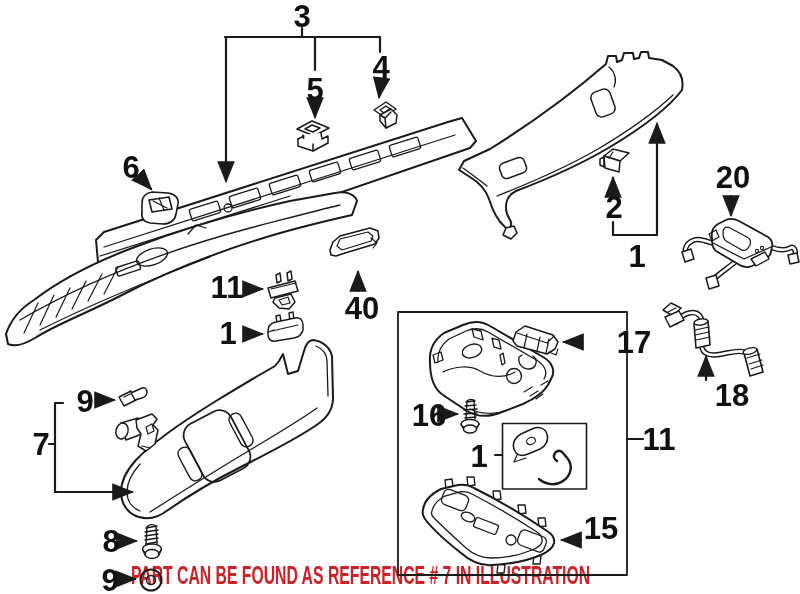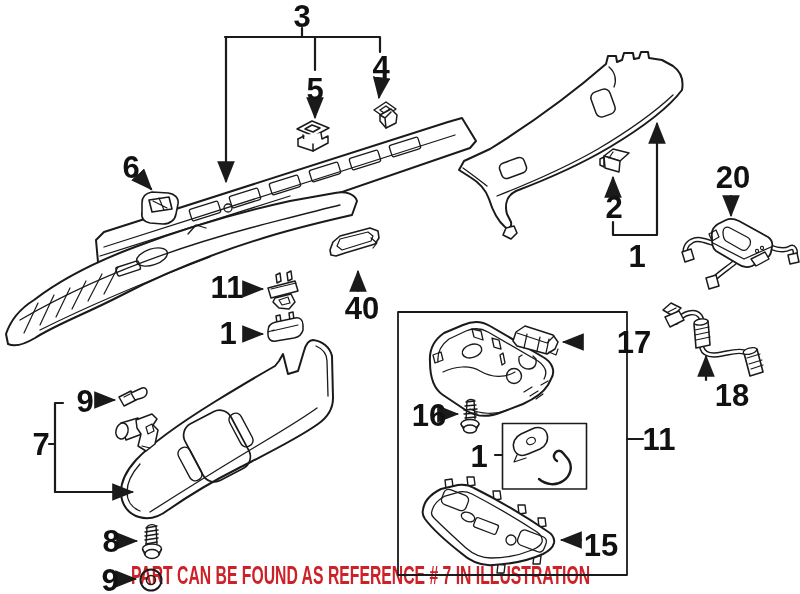--- a/index.html
+++ b/index.html
@@ -272,20 +272,20 @@
     <span class="callout" style="left:315px;top:89px">5</span>
     <span class="callout" style="left:131px;top:167px">6</span>
     <span class="callout" style="left:41px;top:444px">7</span>
     <span class="callout" style="left:111px;top:541px">8</span>
     <span class="callout" style="left:110px;top:580px">9</span>
     <span class="callout" style="left:85px;top:401px">9</span>
     <span class="callout" style="left:227px;top:287px">11</span>
     <span class="callout" style="left:228px;top:333px">1</span>
     <span class="callout" style="left:659px;top:439px">11</span>
     <span class="callout" style="left:429px;top:415px">16</span>
-    <span class="callout" style="left:601px;top:545px">15</span>
+    <span class="callout" style="left:601px;top:528px">15</span>
     <span class="callout" style="left:479px;top:456px">1</span>
     <span class="callout" style="left:634px;top:342px">17</span>
     <span class="callout" style="left:732px;top:395px">18</span>
     <span class="callout" style="left:733px;top:177px">20</span>
     <span class="callout" style="left:362px;top:308px">40</span>
   </div>
 </div>
 
 </body></html>

